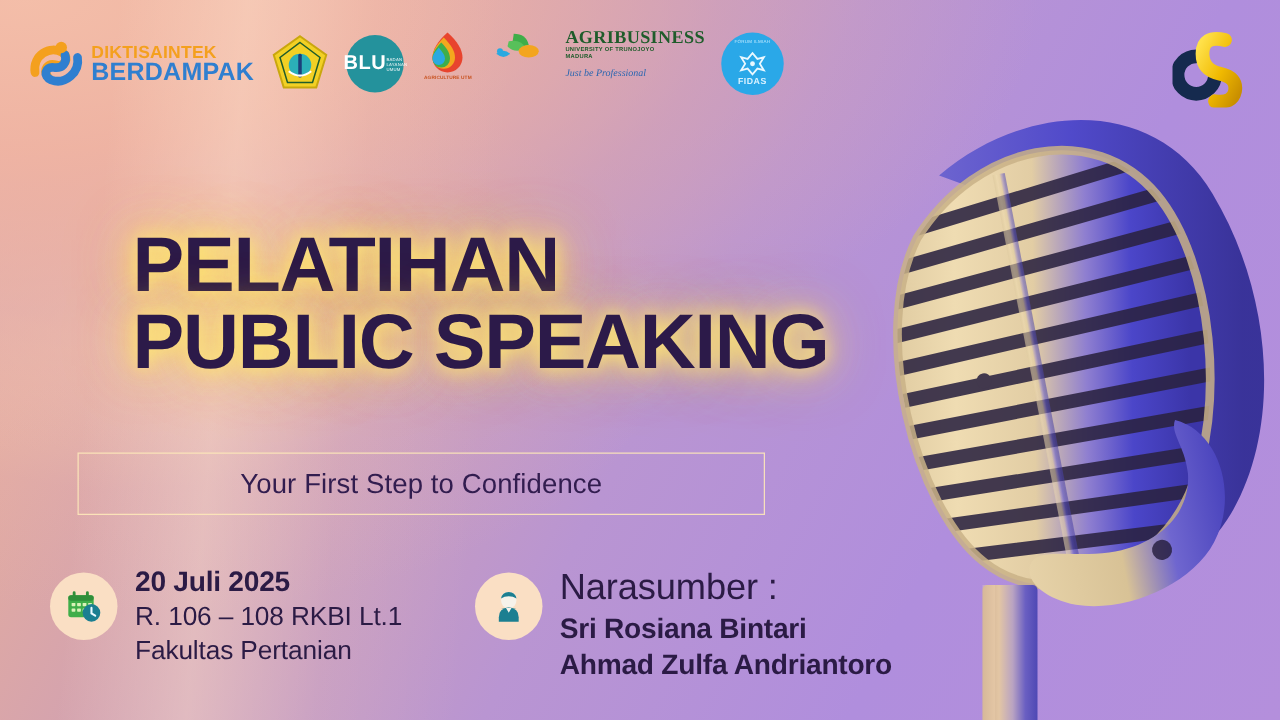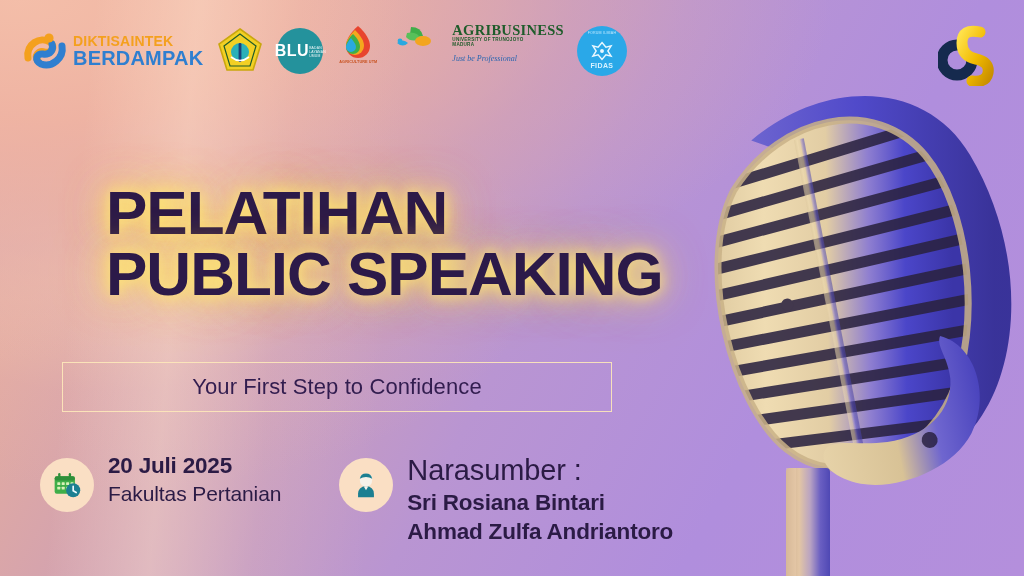--- a/index.html
+++ b/index.html
@@ -301,20 +301,21 @@
             <rect x="6" y="19" width="3.4" height="3" rx="0.6"></rect>
             <rect x="11" y="19" width="3.4" height="3" rx="0.6"></rect>
             <rect x="16" y="19" width="3.4" height="3" rx="0.6"></rect>
           </g>
           <circle cx="24" cy="23" r="8" fill="#1b7f91"></circle>
           <path d="M24 18.5 v5 l3.4 2" fill="none" stroke="#eafaff" stroke-width="1.9" stroke-linecap="round"></path>
         </svg>
       </div>
       <div class="info-lines">
         <span class="bold">20 Juli 2025</span>
+        <span class="reg">R. 106 – 108 RKBI Lt.1</span>
         <span class="reg">Fakultas Pertanian</span>
       </div>
     </div>
 
     <div class="info-block speaker">
       <div class="icon-circle">
         <svg viewBox="0 0 34 34" width="30" height="30">
           <path d="M10 11 q0 -7 7 -7 q7 0 7 7 q0 7 -7 8 q-7 -1 -7 -8 Z" fill="#f6f2ea"></path>
           <path d="M10 10 q1 -6 7 -6 q6 0 7 6 q-3 -2 -7 -2 q-4 0 -7 2 Z" fill="#1b7f91"></path>
           <path d="M17 18 q-9 1 -9 9 v4 h18 v-4 q0 -8 -9 -9 Z" fill="#1b7f91"></path>

